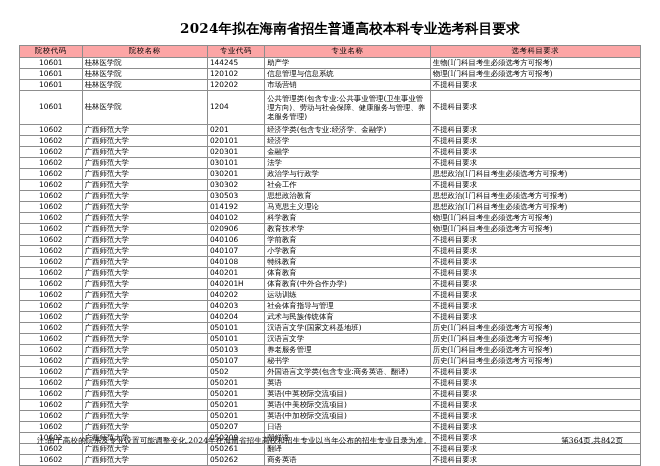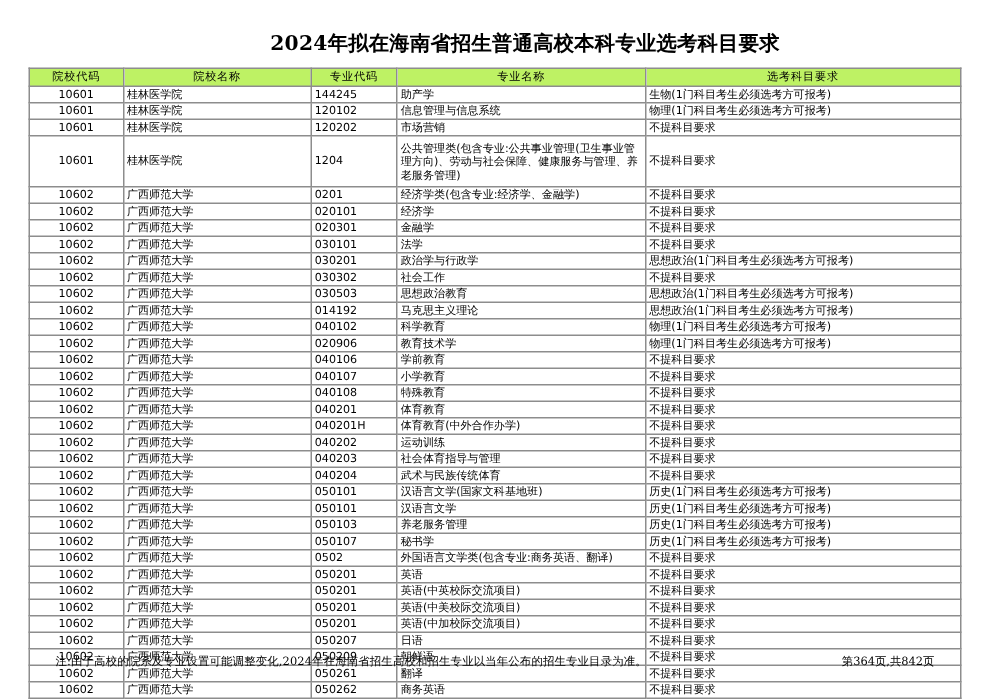--- a/index.html
+++ b/index.html
@@ -53,28 +53,28 @@
     white-space: normal;
     word-break: break-all;
     height: 11px;
     box-sizing: border-box;
     overflow: hidden;
   }
   table.req-table thead th {
     text-align: center;
     font-weight: normal;
     height: 12px;
-    background: #bef264;
+    background: #fca5a5;
     letter-spacing: 0.6px;
   }
   .c-code      { width: 59px;  text-align: center; }
   .c-school    { width: 118px; text-align: left; }
   .c-majorcode { width: 54px;  text-align: left; }
   .c-majorname { width: 156px; text-align: left; }
-  .c-subject   { width: 198px; text-align: left; }
+  .c-subject   { width: 198px; text-align: left; font-family: Liberation Serif, serif; }
 
   td.c-code { text-align: center; }
 
   tr.tall td { height: 34px; vertical-align: middle; }
   tr.tall td.c-majorname {
     vertical-align: middle;
     line-height: 1.25;
     padding-top: 1px;
     padding-bottom: 1px;
   }

